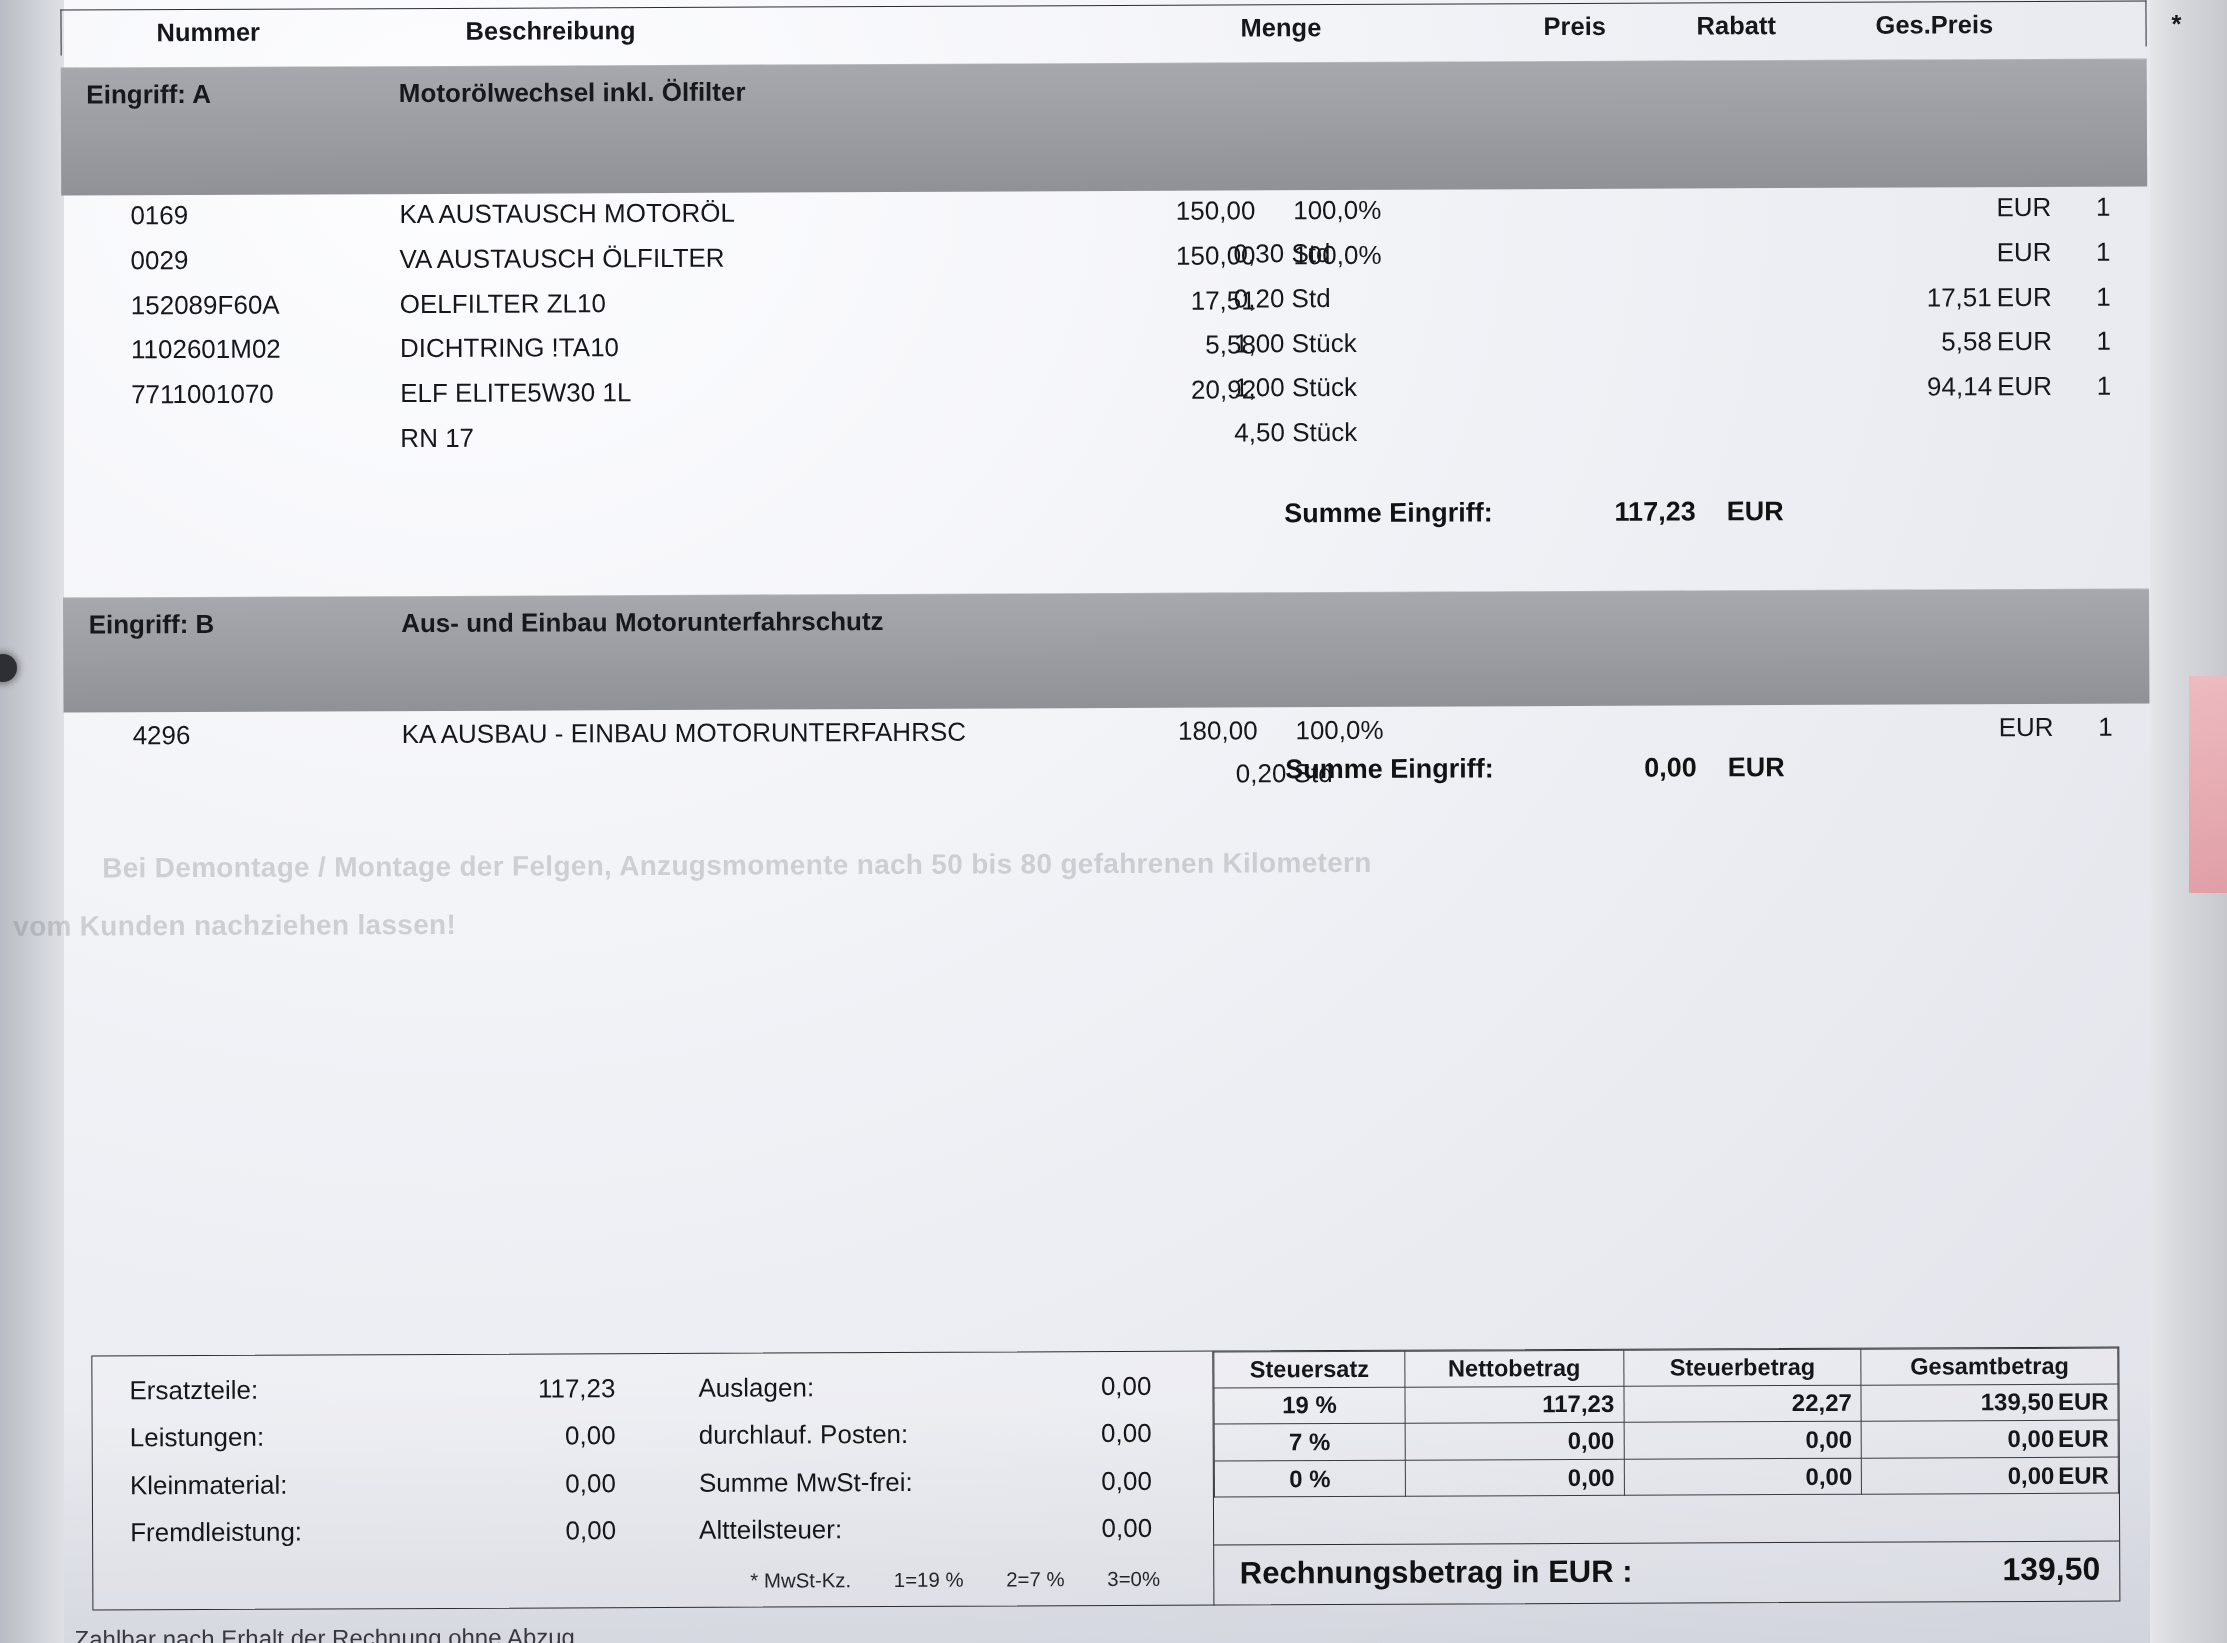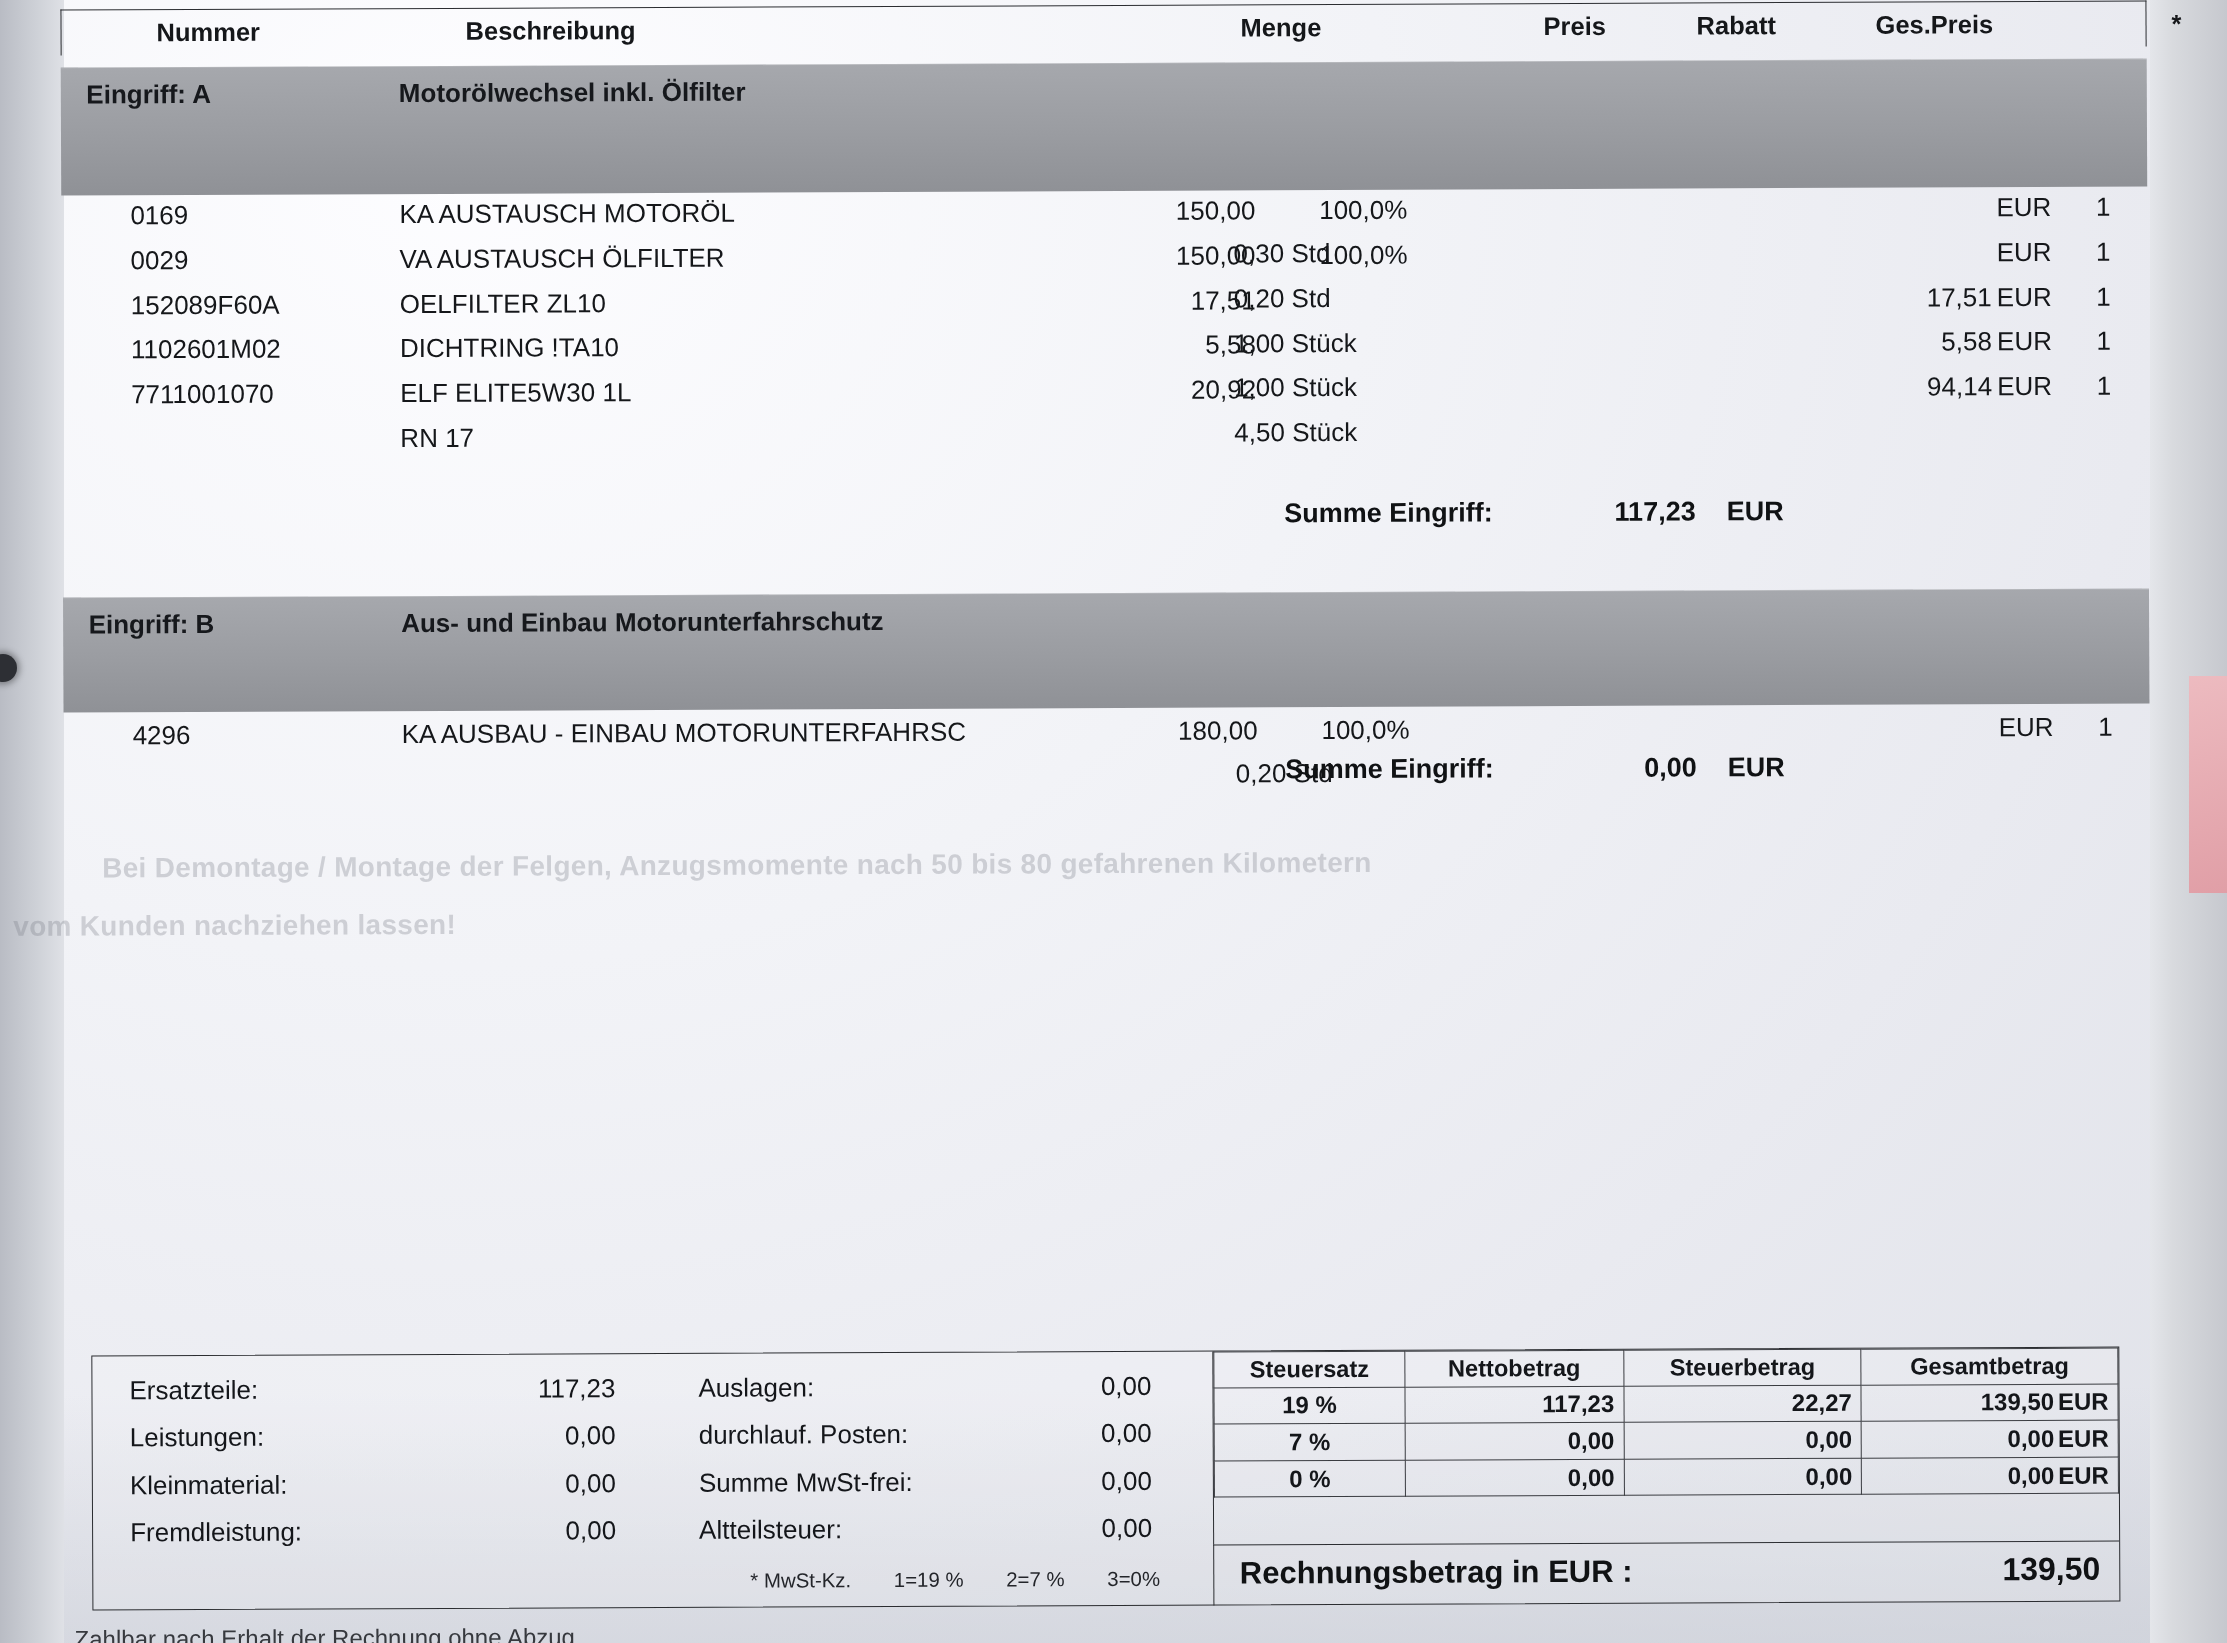--- a/index.html
+++ b/index.html
@@ -119,21 +119,21 @@
     height: 38px;
     font-size: 26px;
     color: #15171a;
     white-space: nowrap;
   }
   .c-num   { position: absolute; left: 27px; margin-left: 42px; }
   .c-desc  { position: absolute; left: 338px; }
   .c-desc2 { position: absolute; left: 338px; }
   .c-qty   { position: absolute; left: 1172px; margin-top: 43px; }
   .c-price { position: absolute; right: 892px; text-align: right; }
-  .c-disc  { position: absolute; right: 740px; text-align: center; }
+  .c-disc  { position: absolute; right: 766px; text-align: center; }
   .c-total { position: absolute; right: 156px; text-align: right; }
   .c-cur   { position: absolute; right: 96px; }
   .c-star  { position: absolute; right: 37px; }
 
   .sum-line {
     position: absolute;
     left: 64px;
     width: 2086px;
     height: 38px;
     font-size: 27px;

